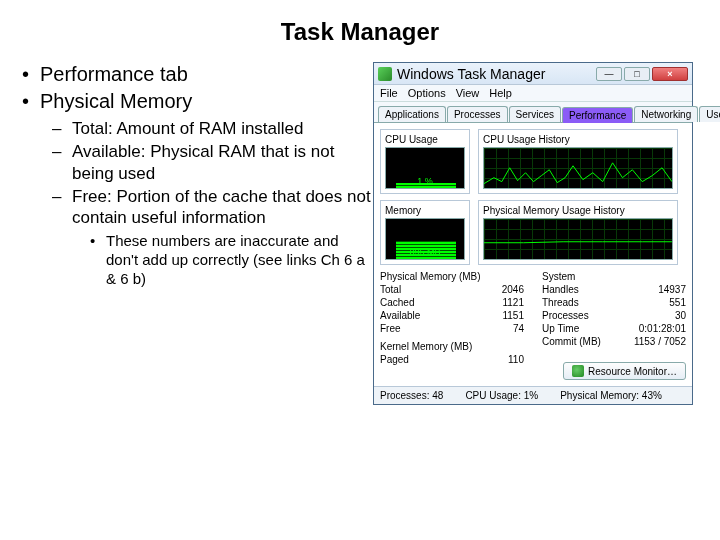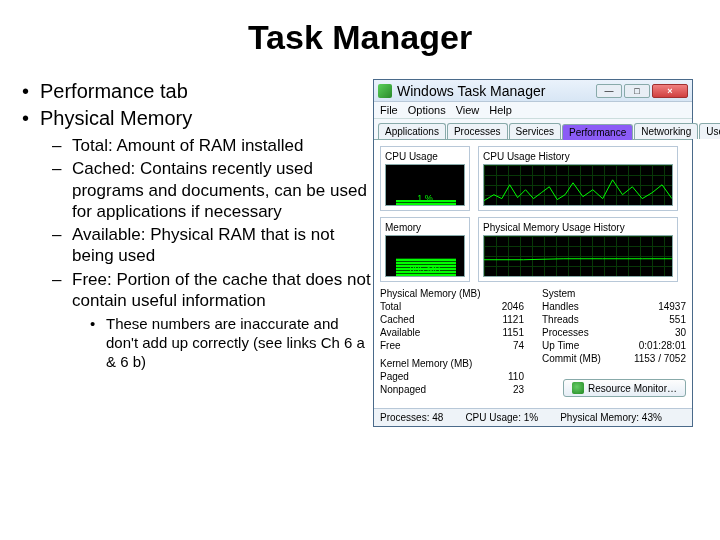--- a/index.html
+++ b/index.html
@@ -1,18 +1,18 @@
 <!DOCTYPE html>
 <html><head>
 <meta charset="utf-8">
 <style>
   * { box-sizing: border-box; margin: 0; padding: 0; }
   body { width: 720px; height: 540px; font-family: Arial, sans-serif; background: #fff; color: #000; position: relative; }
   .slide { padding: 18px 0 0 0; }
-  .title { font-size: 34px; text-align: center; margin-bottom: 22px; }
+  .title { font-size: 24px; text-align: center; margin-bottom: 16px; }
   .content { display: flex; padding: 0 8px 0 18px; }
   .left { width: 355px; }
   .right { width: 325px; }
   ul.main { list-style: none; font-size: 20px; }
   ul.main > li { margin-bottom: 2px; padding-left: 22px; position: relative; line-height: 1.25; }
   ul.main > li::before { content: "•"; position: absolute; left: 4px; top: 0; }
   ul.sub { list-style: none; font-size: 17px; margin-top: 4px; margin-left: 10px; }
   ul.sub > li { padding-left: 22px; position: relative; line-height: 1.25; margin-bottom: 2px; }
   ul.sub > li::before { content: "–"; position: absolute; left: 2px; top: 0; }
   ul.subsub { list-style: none; font-size: 15px; margin-top: 4px; margin-left: 16px; }
@@ -56,21 +56,20 @@
 <div class="slide">
   <h1 class="title">Task Manager</h1>
   <div class="content">
     <div class="left">
       <ul class="main">
         <li>Performance tab</li>
         <li>
           <span>Physical Memory</span>
           <ul class="sub">
             <li>Total: Amount of RAM installed</li>
-            <li>Cached: Contains recently used programs and documents, can be used for applications if necessary</li>
             <li>Available: Physical RAM that is not being used</li>
             <li>
               <span>Free: Portion of the cache that does not contain useful information</span>
               <ul class="subsub">
                 <li>These numbers are inaccurate and don't add up correctly (see links Ch 6 a &amp; 6 b)</li>
               </ul>
             </li>
           </ul>
         </li>
       </ul>
@@ -156,24 +155,20 @@
                     <span>Free</span>
                     <span>74</span>
                   </div>
               </div>
               <div class="tm-grp">
                 <div class="tm-gh">Kernel Memory (MB)</div>
                 <div class="tm-kv">
                     <span>Paged</span>
                     <span>110</span>
                   </div>
-                <div class="tm-kv">
-                    <span>Nonpaged</span>
-                    <span>23</span>
-                  </div>
               </div>
             </div>
             <div class="tm-col">
               <div class="tm-grp">
                 <div class="tm-gh">System</div>
                 <div class="tm-kv">
                     <span>Handles</span>
                     <span>14937</span>
                   </div>
                 <div class="tm-kv">

